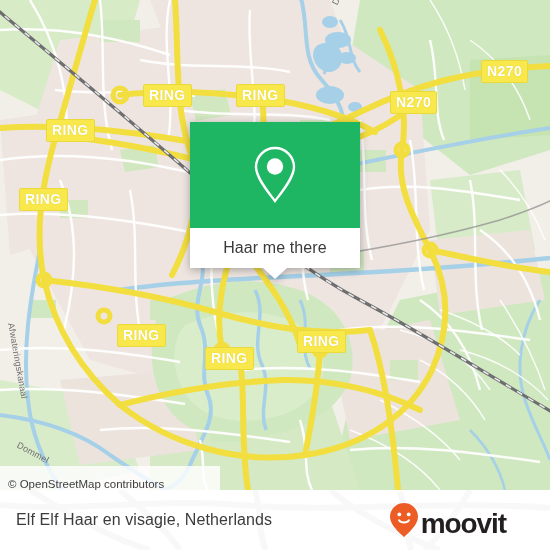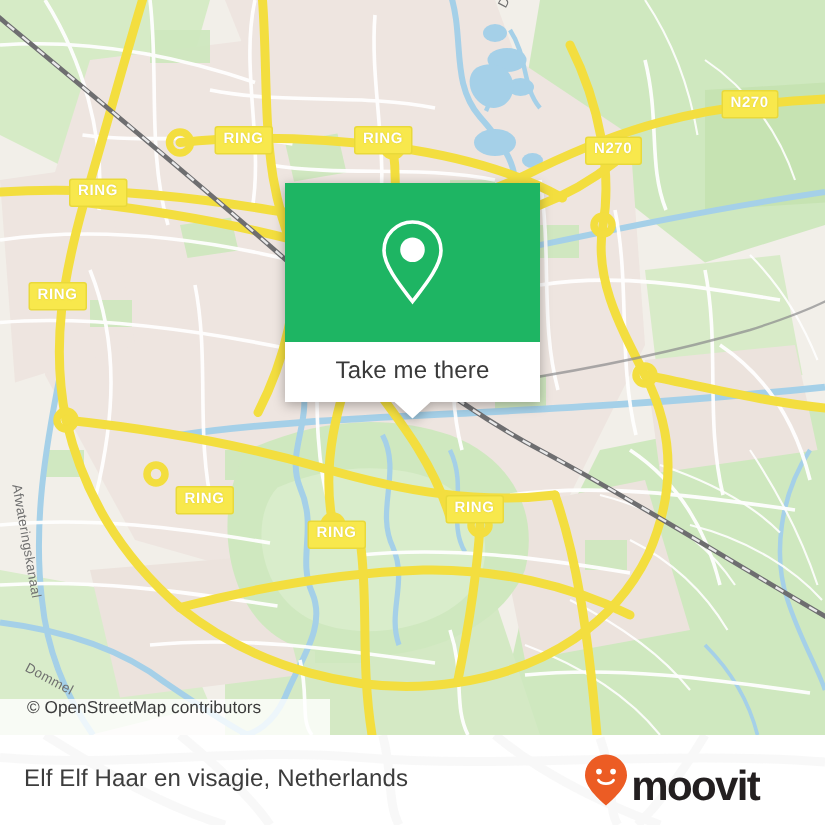--- a/index.html
+++ b/index.html
@@ -33,21 +33,21 @@
 
   
   .shield {
     position: absolute;
     background: #f8e84c;
     border: 1px solid #e9d93a;
     border-radius: 2px;
     color: #ffffff;
     font-family: "Liberation Sans", sans-serif;
     font-weight: bold;
-    font-size: 10px;
+    font-size: 14px;
     letter-spacing: 0.4px;
     line-height: 1;
     padding: 3px 5px 4px 5px;
     white-space: nowrap;
     text-shadow: 0 0 1px rgba(190,170,20,.55);
     box-sizing: border-box;
   }
 
   
   .water-label {
@@ -101,22 +101,22 @@
 
   
   #attribution {
     position: absolute;
     left: 0;
     top: 466px;
     height: 24px;
     width: 220px;
     background: rgba(255,255,255,0.80);
     display: flex;
-    align-items: flex-start;
-    padding-left: 18px;
+    align-items: flex-end;
+    padding-left: 8px;
     box-sizing: border-box;
   }
   #attribution-text {
     font-size: 11.5px;
     color: #3c3c3c;
     font-family: "Liberation Sans", sans-serif;
   }
 
   
   #footer {
@@ -357,21 +357,21 @@
       </div>
 
     <div id="popup">
       <div id="popup-top">
         <svg width="48" height="60" viewBox="0 0 48 60">
           <path d="M24 3 C13.5 3 5 11.5 5 22 C5 33 18 48 24 56 C30 48 43 33 43 22 C43 11.5 34.5 3 24 3 Z" fill="none" stroke="#ffffff" stroke-width="2.4"></path>
           <circle cx="24" cy="21.5" r="8.2" fill="#ffffff"></circle>
         </svg>
       </div>
       <div id="popup-bottom">
-        <span id="popup-label">Take me there</span>
+        <span id="popup-label">Haar me there</span>
         <div id="popup-tail"></div>
       </div>
     </div>
 
     <div id="attribution">
       <span id="attribution-text">© OpenStreetMap contributors</span>
     </div>
   </div>
 
   <div id="footer">

